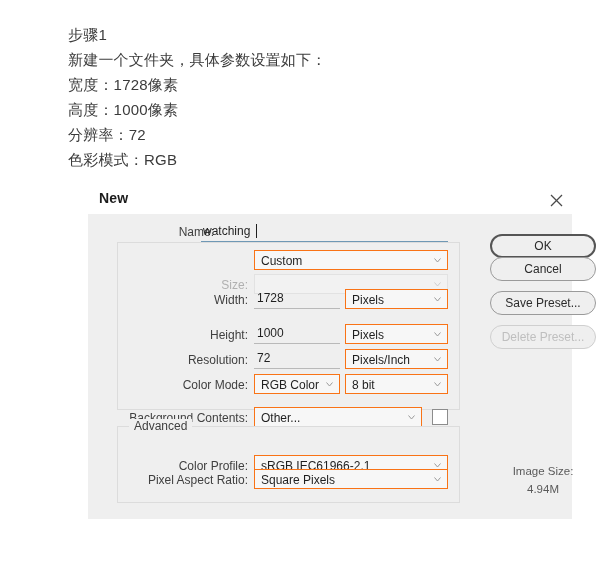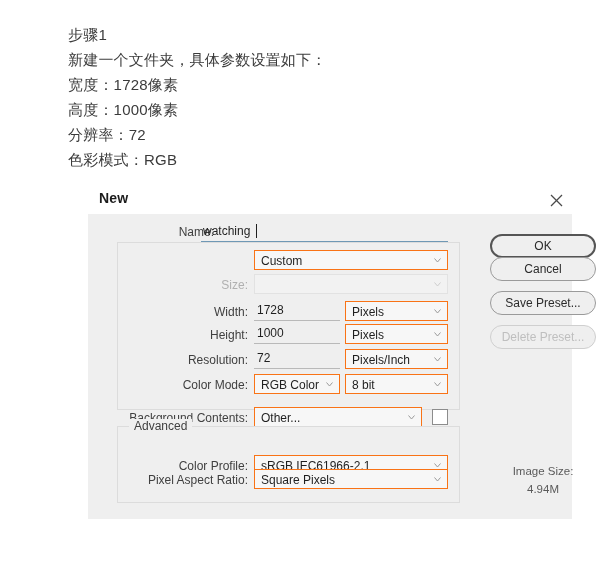--- a/index.html
+++ b/index.html
@@ -318,21 +318,21 @@
       <div class="combo disabled" style="left:166px; width:194px;">
         <span class="val"></span>
         <span class="arrow">
           <svg width="7" height="5" viewBox="0 0 7 5">
               <path d="M0.5 0.5 L3.5 4 L6.5 0.5" fill="none" stroke="#cfcfcf" stroke-width="1"></path>
             </svg>
         </span>
       </div>
     </div>
 
-    <div class="field-row" style="top:87px;">
+    <div class="field-row" style="top:75px;">
       <div class="field-label" style="left:0; width:160px;">Width:</div>
       <div class="input-underline" style="left:166px; width:86px;">
         <span class="val">1728</span>
       </div>
       <div class="combo" style="left:257px; width:103px;">
         <span class="val">Pixels</span>
         <span class="arrow">
           <svg width="7" height="5" viewBox="0 0 7 5">
               <path d="M0.5 0.5 L3.5 4 L6.5 0.5" fill="none" stroke="#9a9a9a" stroke-width="1"></path>
             </svg>

